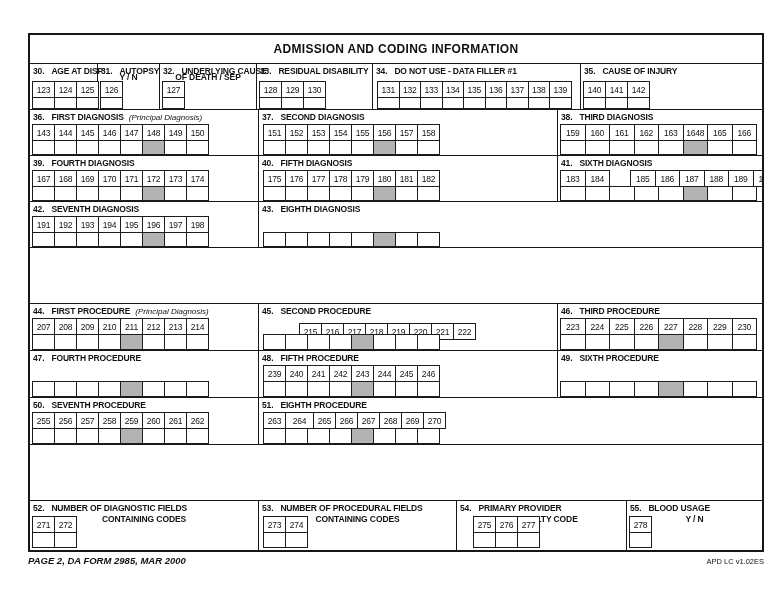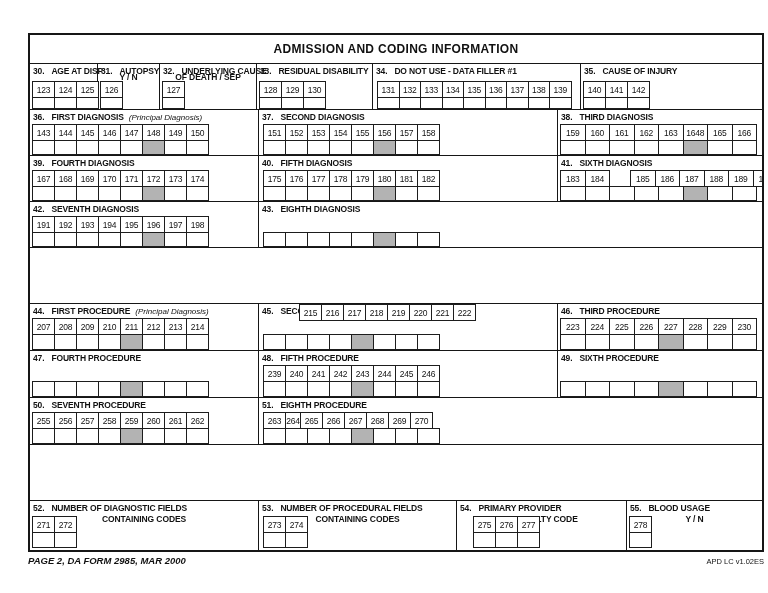--- a/index.html
+++ b/index.html
@@ -323,21 +323,21 @@
               <span class="cell" style="width: 23px; height: 16px;"></span>
               <span class="cell" style="width: 23px; height: 16px;"></span>
               <span class="cell" style="width: 23px; height: 16px; background: rgb(179, 179, 179);"></span>
               <span class="cell" style="width: 23px; height: 16px;"></span>
               <span class="cell" style="width: 23px; height: 16px;"></span>
               <span class="cell" style="width: 23px; height: 16px;"></span>
             </div>
           </div>
           <div class="sec br" style="left: 229px; width: 299px;">
             <div class="lab"><span class="num">45.</span><span class="ttl">SECOND PROCEDURE</span></div>
-            <div class="cells" style="top: 0; left: 4px; padding-left: 36px;">
+            <div class="cells" style="top: 19px; left: 4px; padding-left: 36px;">
               <span class="cell" style="width: 23px; height: 17px;">215</span>
               <span class="cell" style="width: 23px; height: 17px;">216</span>
               <span class="cell" style="width: 23px; height: 17px;">217</span>
               <span class="cell" style="width: 23px; height: 17px;">218</span>
               <span class="cell" style="width: 23px; height: 17px;">219</span>
               <span class="cell" style="width: 23px; height: 17px;">220</span>
               <span class="cell" style="width: 23px; height: 17px;">221</span>
               <span class="cell" style="width: 23px; height: 17px;">222</span>
             </div>
             <div class="cells" style="top: 30px; left: 4px;">
@@ -447,21 +447,21 @@
               <span class="cell" style="width: 23px; height: 16px; background: rgb(179, 179, 179);"></span>
               <span class="cell" style="width: 23px; height: 16px;"></span>
               <span class="cell" style="width: 23px; height: 16px;"></span>
               <span class="cell" style="width: 23px; height: 16px;"></span>
             </div>
           </div>
           <div class="sec" style="left: 229px; width: 503px;">
             <div class="lab"><span class="num">51.</span><span class="ttl">EIGHTH PROCEDURE</span></div>
             <div class="cells" style="top: 14px; left: 4px;">
               <span class="cell" style="width: 23px; height: 17px;">263</span>
-              <span class="cell" style="width: 16px; height: 17px;">264</span>
+              <span class="cell" style="width: 29px; height: 17px;">264</span>
               <span class="cell" style="width: 23px; height: 17px;">265</span>
               <span class="cell" style="width: 23px; height: 17px;">266</span>
               <span class="cell" style="width: 23px; height: 17px;">267</span>
               <span class="cell" style="width: 23px; height: 17px;">268</span>
               <span class="cell" style="width: 23px; height: 17px;">269</span>
               <span class="cell" style="width: 23px; height: 17px;">270</span>
             </div>
             <div class="cells" style="top: 30px; left: 4px;">
               <span class="cell" style="width: 23px; height: 16px;"></span>
               <span class="cell" style="width: 23px; height: 16px;"></span>

